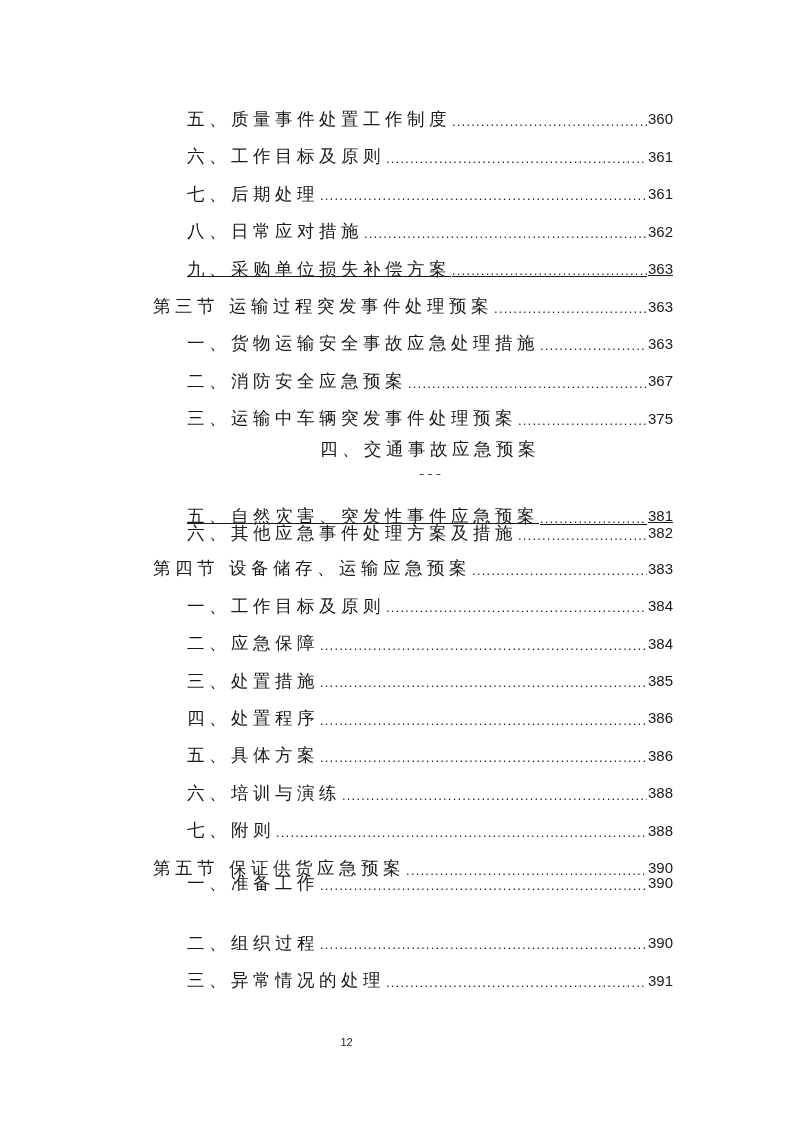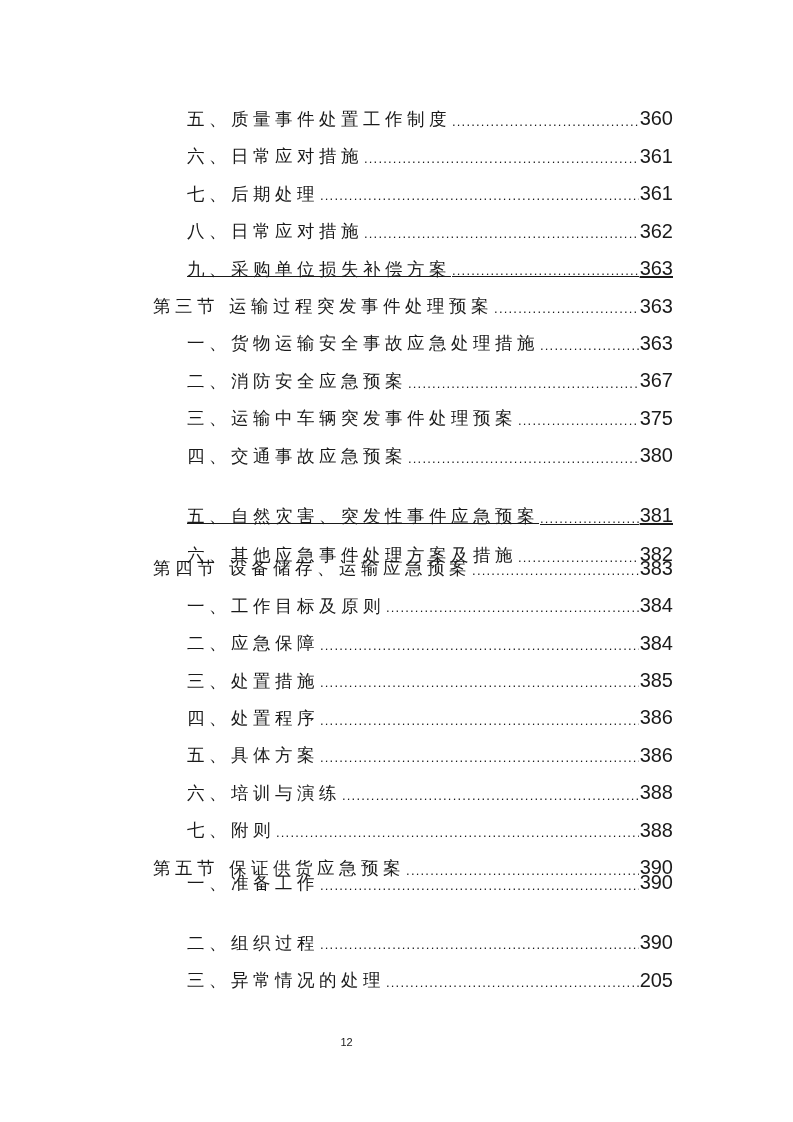--- a/index.html
+++ b/index.html
@@ -18,40 +18,40 @@
     .toc-row.section { left: 153px; width: 520px; }
     .toc-row.sub { left: 187px; width: 486px; }
     .toc-row .label { flex: 0 0 auto; letter-spacing: 4.5px; }
     .toc-row .leader {
       flex: 1 1 auto; overflow: hidden; white-space: nowrap;
       letter-spacing: 1.2px; font-size: 13px; margin: 0 1px;
       font-family: "Liberation Sans", sans-serif;
       align-self: flex-end; padding-bottom: 9px;
     }
     .toc-row .page {
-      flex: 0 0 auto; letter-spacing: 0; font-size: 20px;
+      flex: 0 0 auto; letter-spacing: 0; font-size: 15px;
       font-family: "Liberation Sans", sans-serif;
     }
     .page-number {
       position: absolute; top: 1036px; left: 0; width: 693px;
       text-align: center; font-size: 11px;
       font-family: "Liberation Sans", sans-serif;
     }
   </style>
 </head>
 <body>
 
 <div class="toc" id="toc">
     <div class="toc-row sub" style="top: 0px;">
       <span class="label">五、质量事件处置工作制度</span>
       <span class="leader">........................................................................................................................................................................................................</span>
       <span class="page">360</span>
     </div>
     <div class="toc-row sub" style="top: 37.45px;">
-      <span class="label">六、日常应对措施</span>
+      <span class="label">六、工作目标及原则</span>
       <span class="leader">........................................................................................................................................................................................................</span>
       <span class="page">361</span>
     </div>
     <div class="toc-row sub" style="top: 74.9px;">
       <span class="label">七、后期处理</span>
       <span class="leader">........................................................................................................................................................................................................</span>
       <span class="page">361</span>
     </div>
     <div class="toc-row sub" style="top: 112.35px;">
       <span class="label">八、日常应对措施</span>
@@ -76,31 +76,31 @@
     <div class="toc-row sub" style="top: 262.15px;">
       <span class="label">二、消防安全应急预案</span>
       <span class="leader">........................................................................................................................................................................................................</span>
       <span class="page">367</span>
     </div>
     <div class="toc-row sub" style="top: 299.6px;">
       <span class="label">三、运输中车辆突发事件处理预案</span>
       <span class="leader">........................................................................................................................................................................................................</span>
       <span class="page">375</span>
     </div>
-    <div class="toc-row sub" style="top: 337.05px;">
+    <div class="toc-row sub" style="top: 337.05px; flex-direction: column;">
       <span class="label">四、交通事故应急预案</span>
       <span class="leader">........................................................................................................................................................................................................</span>
       <span class="page">380</span>
     </div>
     <div class="toc-row sub" style="top: 397px; text-decoration: underline;">
       <span class="label">五、自然灾害、突发性事件应急预案</span>
       <span class="leader">........................................................................................................................................................................................................</span>
       <span class="page">381</span>
     </div>
-    <div class="toc-row sub" style="top: 436px;">
+    <div class="toc-row sub" style="top: 414px;">
       <span class="label">六、其他应急事件处理方案及措施</span>
       <span class="leader">........................................................................................................................................................................................................</span>
       <span class="page">382</span>
     </div>
     <div class="toc-row section" style="top: 449.4px;">
       <span class="label">第四节 设备储存、运输应急预案</span>
       <span class="leader">........................................................................................................................................................................................................</span>
       <span class="page">383</span>
     </div>
     <div class="toc-row sub" style="top: 486.85px;">
@@ -149,17 +149,17 @@
       <span class="page">390</span>
     </div>
     <div class="toc-row sub" style="top: 823.9px;">
       <span class="label">二、组织过程</span>
       <span class="leader">........................................................................................................................................................................................................</span>
       <span class="page">390</span>
     </div>
     <div class="toc-row sub" style="top: 861.35px;">
       <span class="label">三、异常情况的处理</span>
       <span class="leader">........................................................................................................................................................................................................</span>
-      <span class="page">205</span>
+      <span class="page">391</span>
     </div>
   </div>
 
 <div class="page-number">12</div>
 
 </body></html>

